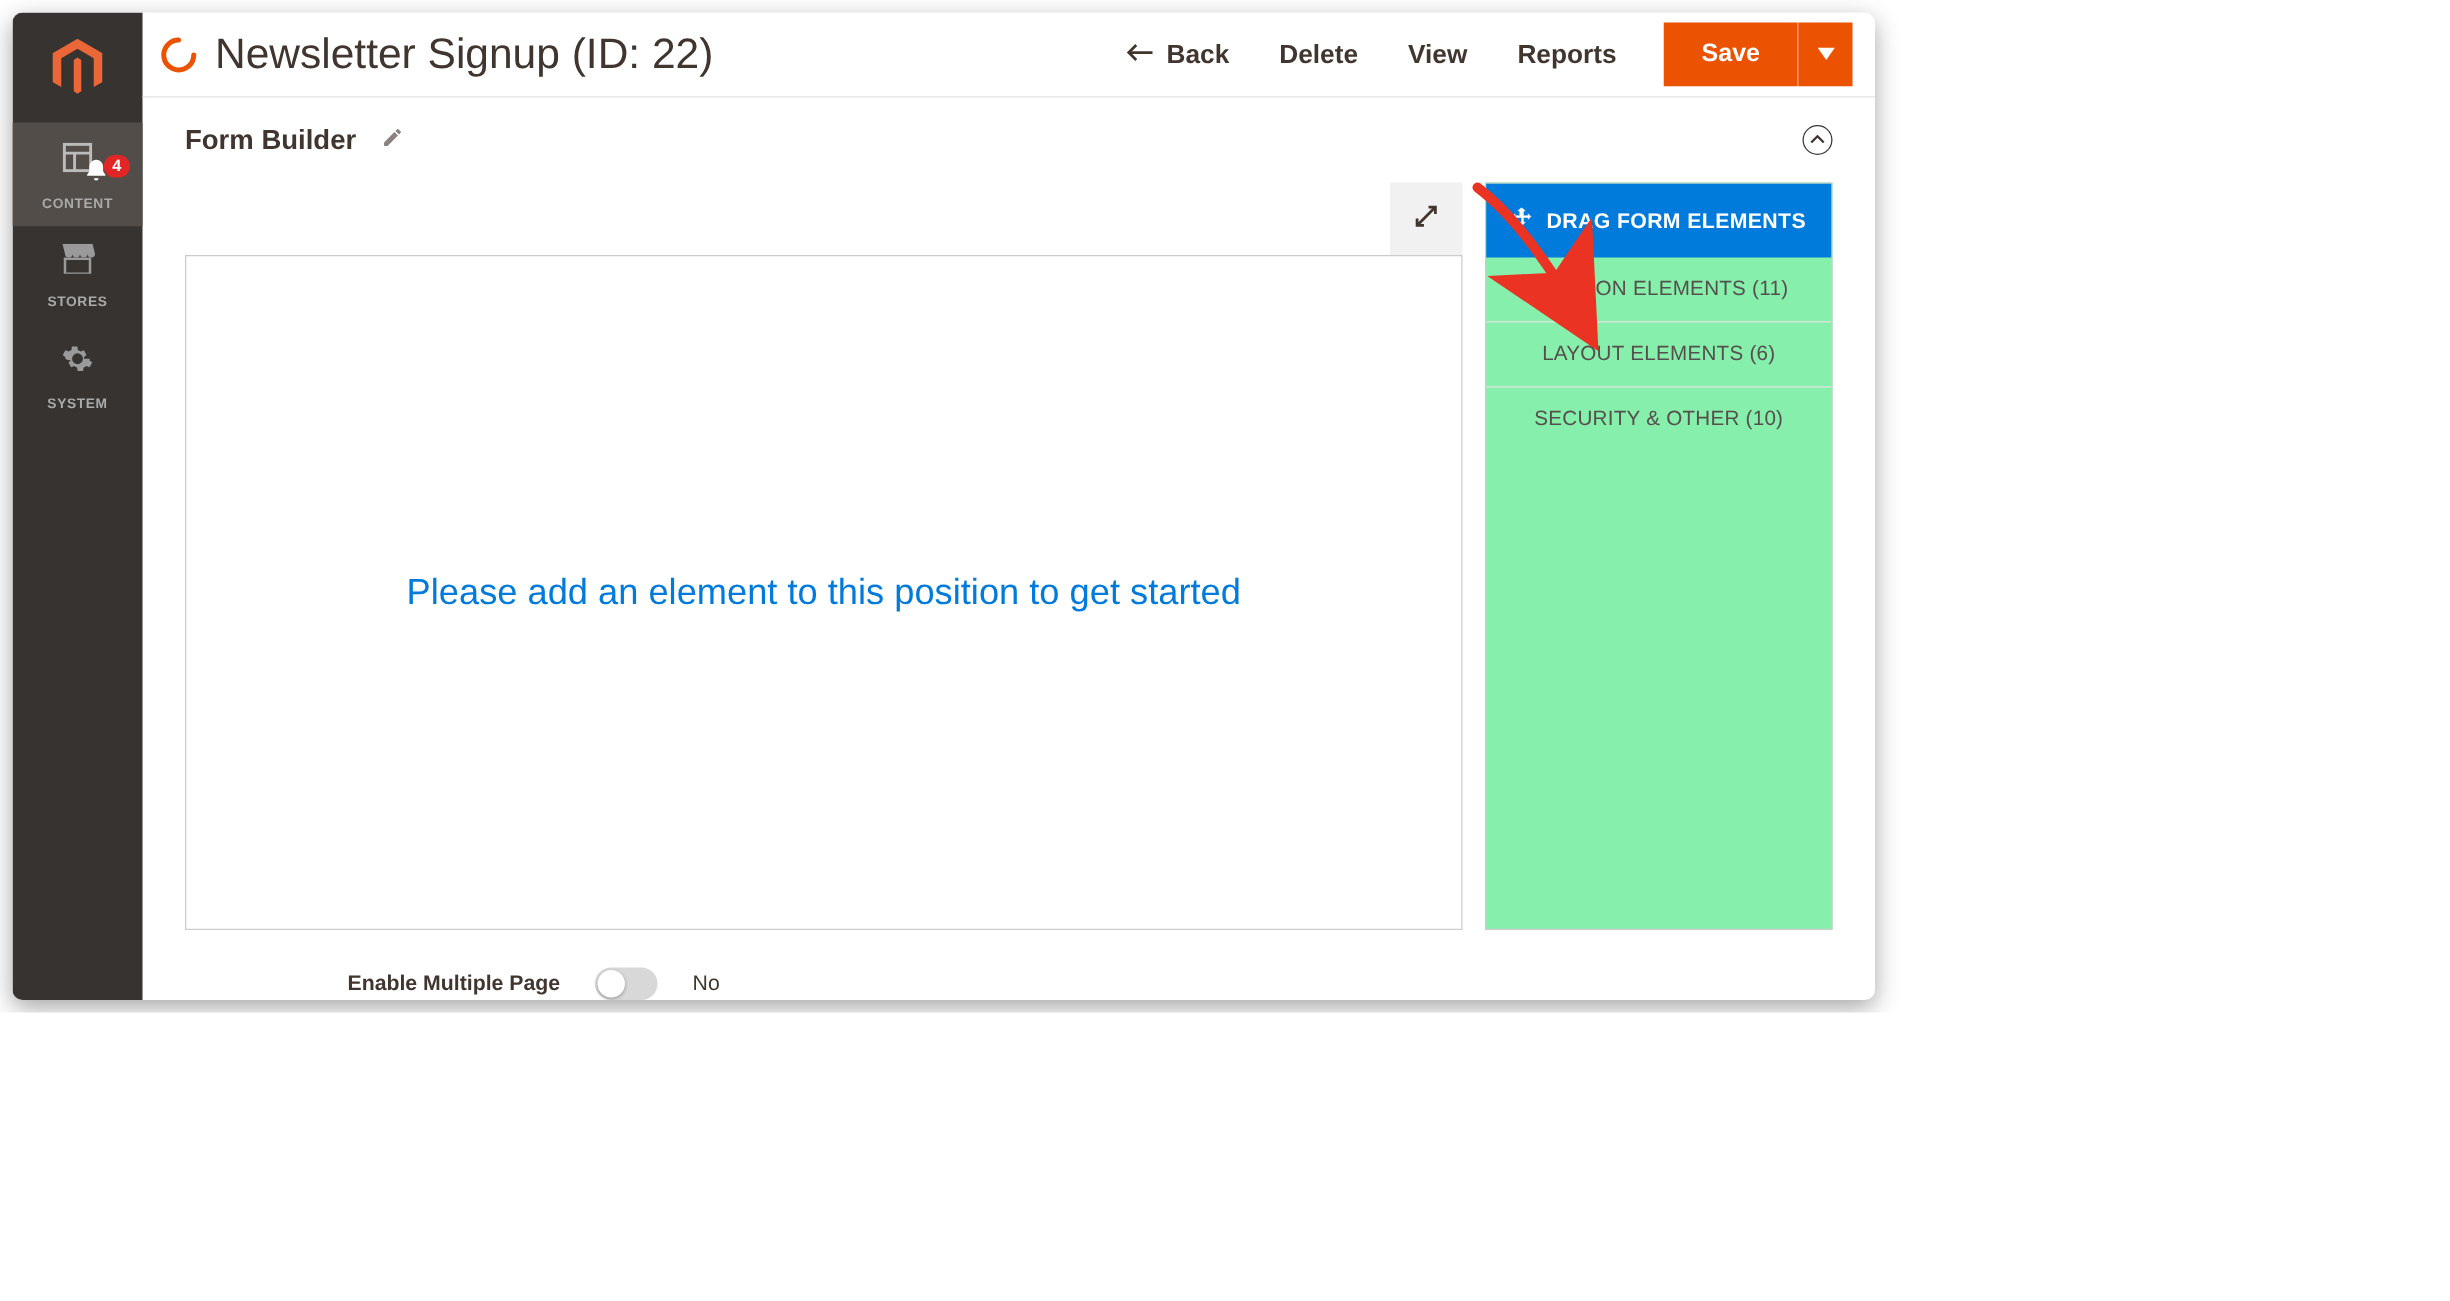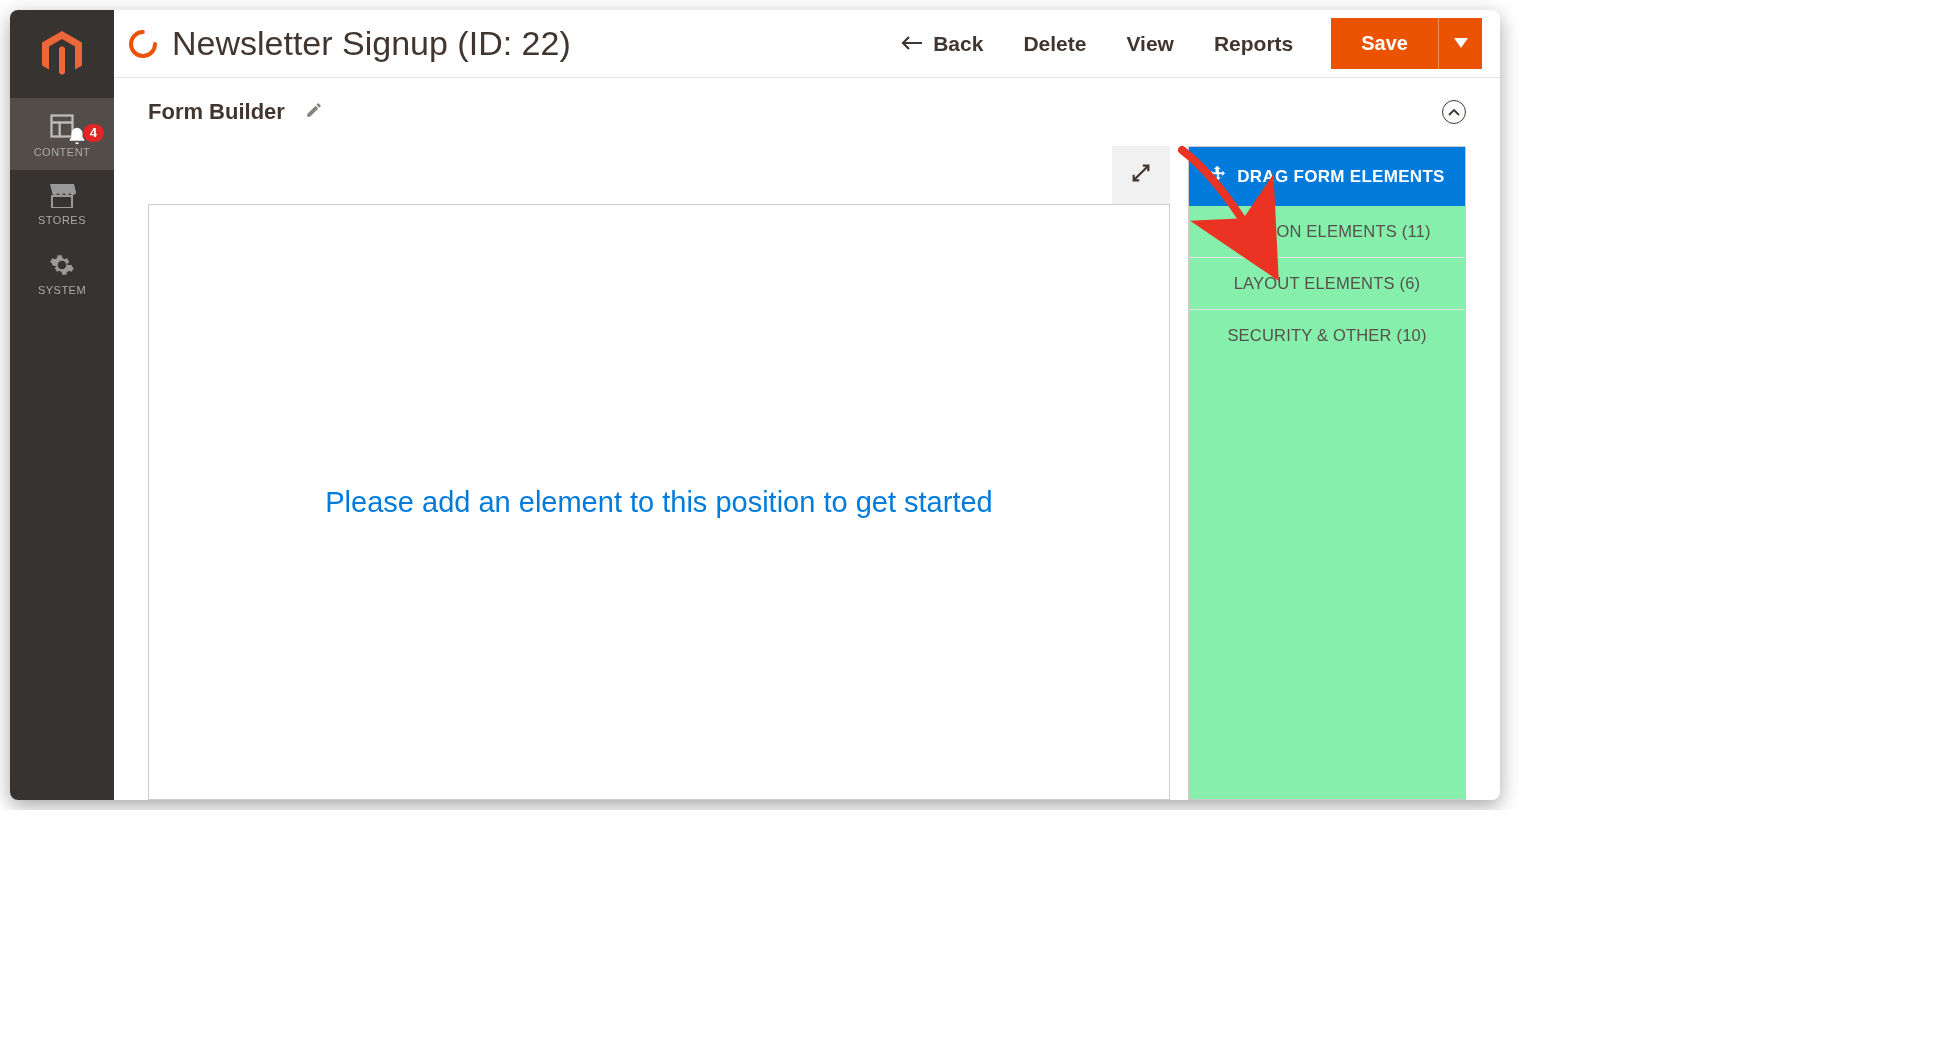--- a/index.html
+++ b/index.html
@@ -44,21 +44,22 @@
       gap: 6px;
       cursor: pointer;
       position: relative;
     }
     .sidebar-item.active { background: #524d49; }
     .sidebar-icon { color: #aaa; display:flex; align-items:center; justify-content:center; }
     .sidebar-label {
       font-size: 11px;
       letter-spacing: 0.5px;
       color: #aaa;
-      font-weight: 400;
+      font-weight: 700;
+      margin-top: 11px;
     }
     .notif-badge {
       position: absolute;
       top: 26px;
       right: 10px;
       background: #e22626;
       color: #fff;
       font-size: 13px;
       font-weight: 600;
       border-radius: 10px;
@@ -399,20 +400,25 @@
               </svg>
             </span>
             <span>DRAG FORM ELEMENTS</span>
           </div>
           <div class="el-cat">COMMON ELEMENTS (11)</div>
           <div class="el-cat">LAYOUT ELEMENTS (6)</div>
           <div class="el-cat">SECURITY &amp; OTHER (10)</div>
         </div>
       </div>
 
+      <div class="form-footer">
+        <span class="footer-label">Enable Multiple Page</span>
+        <span class="toggle"></span>
+        <span class="toggle-text">No</span>
+      </div>
     </div>
   </div>
 
   <svg class="annotation-arrow" width="140" height="150">
     <defs>
       <marker id="ah" markerWidth="12" markerHeight="12" refX="9" refY="6" orient="auto">
         <path d="M0,0 L12,6 L0,12 L3,6 Z" fill="#ea3323"></path>
       </marker>
     </defs>
     <path d="M 20 10 Q 60 40 105 120" stroke="#ea3323" stroke-width="8" fill="none" marker-end="url(#ah)" stroke-linecap="round"></path>

